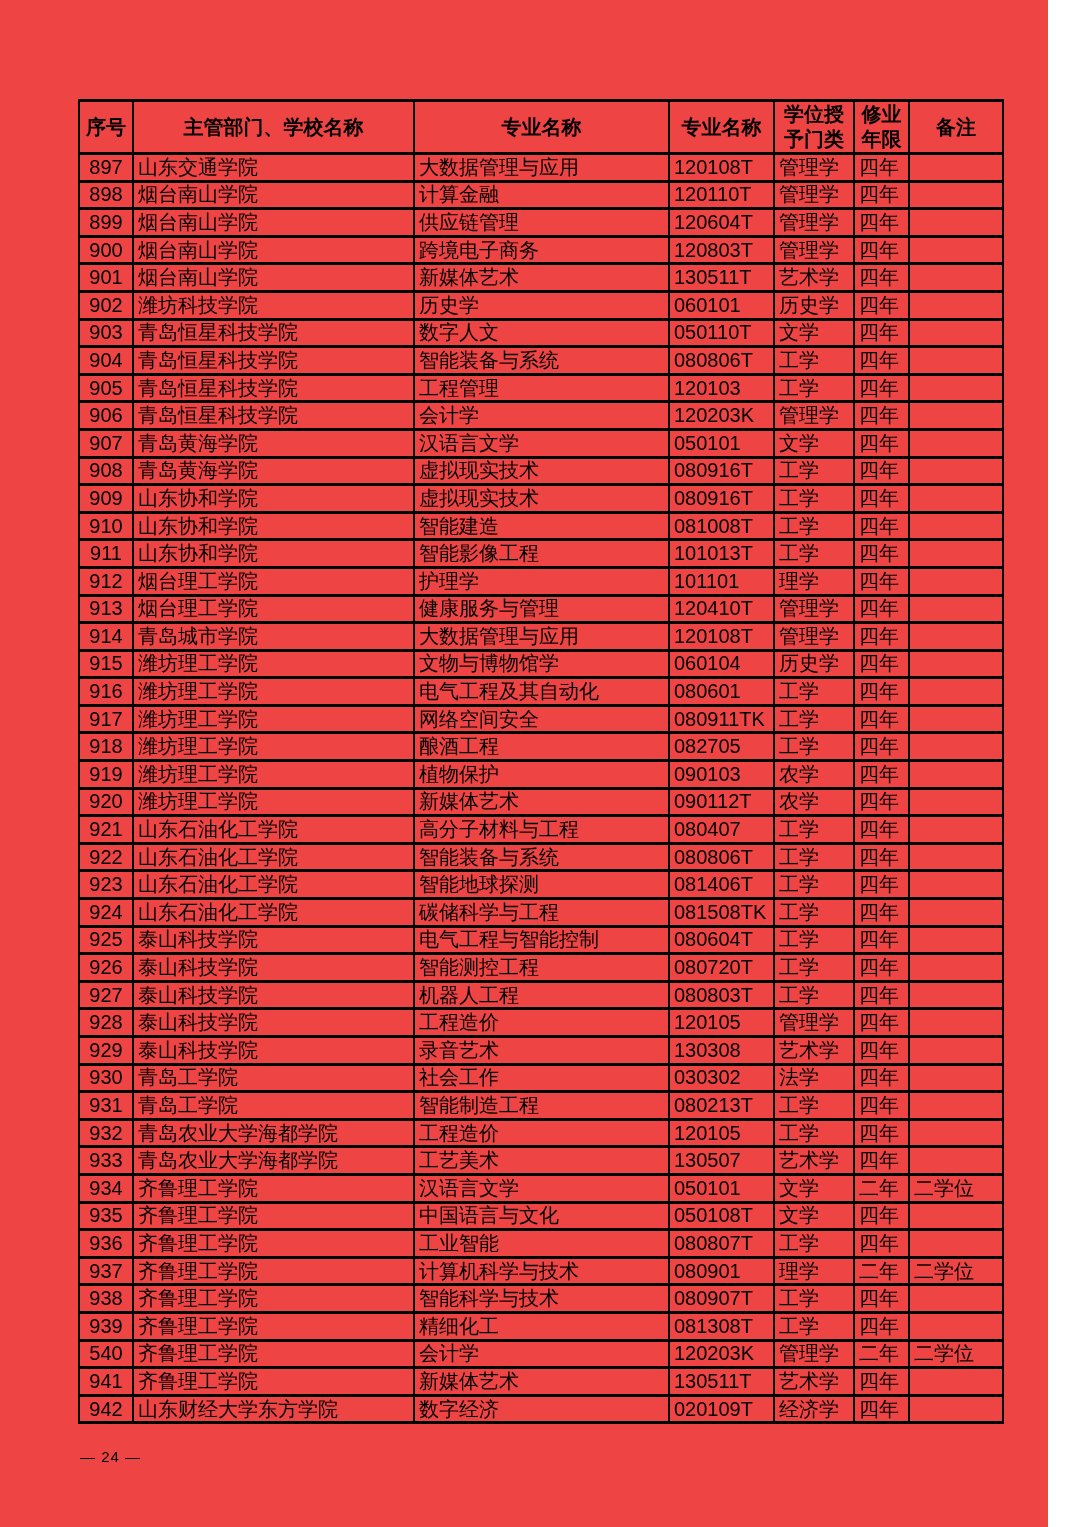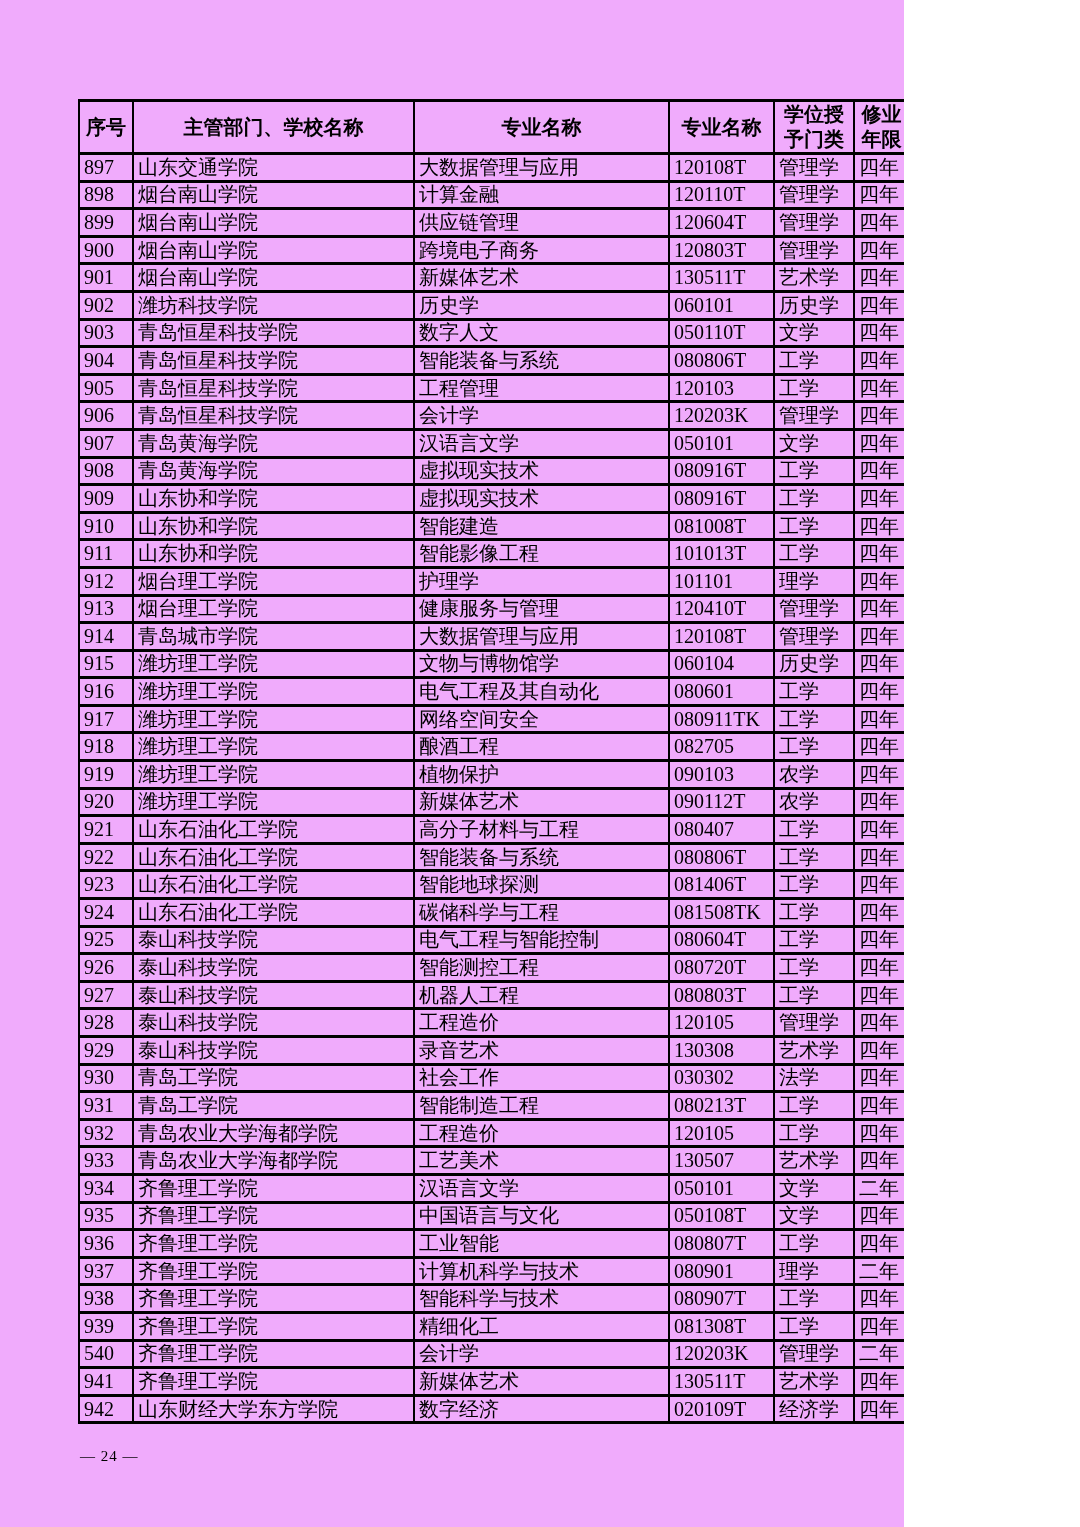--- a/index.html
+++ b/index.html
@@ -1,22 +1,22 @@
 <!DOCTYPE html>
 <html><head>
 <meta charset="utf-8">
 <style>
   html, body { margin:0; padding:0; background:#ffffff; }
   .page {
     position: relative;
-    width: 904px;
+    width: 1048px;
     height: 1527px;
-    background: #f0abfc;
+    background: #ef4444;
     color: #000000;
-    font-family: Liberation Serif, serif;
+    font-family: Liberation Sans, sans-serif;
     overflow: hidden;
   }
   table.majors {
     position: absolute;
     left: 78px;
     top: 99px;
     width: 924px;
     border-collapse: collapse;
     table-layout: fixed;
   }
@@ -36,21 +36,21 @@
     font-weight: bold;
     text-align: center;
     line-height: 1.25;
     padding: 0 2px;
   }
   table.majors tbody tr { height: 27.6px; }
   table.majors tbody td {
     padding: 0 4px;
     line-height: 1.05;
   }
-  td.c0 { padding: 0 1px; }
+  td.c0 { text-align: center; padding: 0 1px; }
   td.c1, td.c2, td.c3, td.c4, td.c5, td.c6 { text-align: left; }
   td.c5, td.c6 { padding: 0 3px; }
   .page-number {
     position: absolute;
     left: 80px;
     top: 1448px;
     font-size: 15px;
     letter-spacing: 1px;
   }
 </style>

